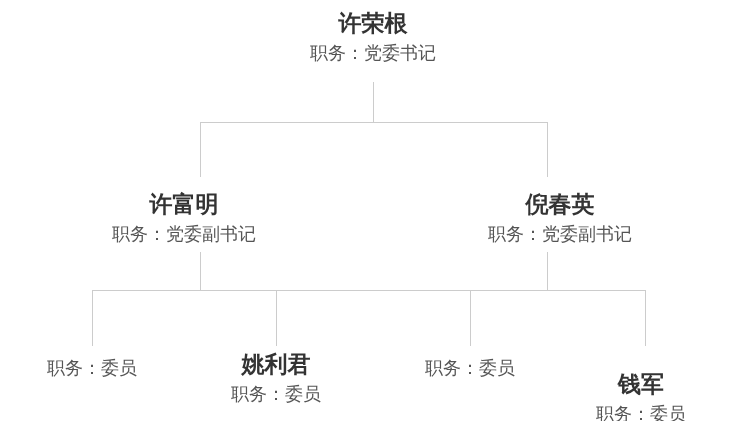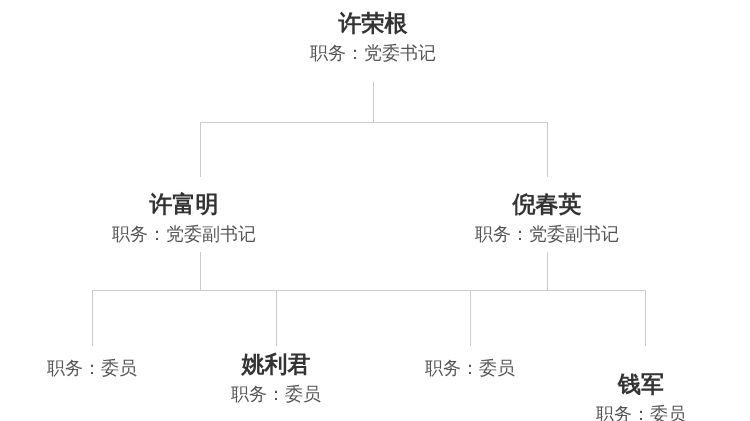--- a/index.html
+++ b/index.html
@@ -60,21 +60,21 @@
 
   <div class="node" style="left:373px;top:10px;">
     <span class="name">许荣根</span>
     <span class="title">职务：党委书记</span>
   </div>
 
   <div class="node" style="left:184px;top:191px;">
     <span class="name">许富明</span>
     <span class="title">职务：党委副书记</span>
   </div>
-  <div class="node" style="left:547px;top:191px;">
+  <div class="node" style="left:560px;top:191px;">
     <span class="name">倪春英</span>
     <span class="title">职务：党委副书记</span>
   </div>
 
   <div class="node" style="left:92px;top:351px;">
     <span class="title">职务：委员</span>
   </div>
   <div class="node" style="left:276px;top:351px;">
     <span class="name">姚利君</span>
     <span class="title">职务：委员</span>

